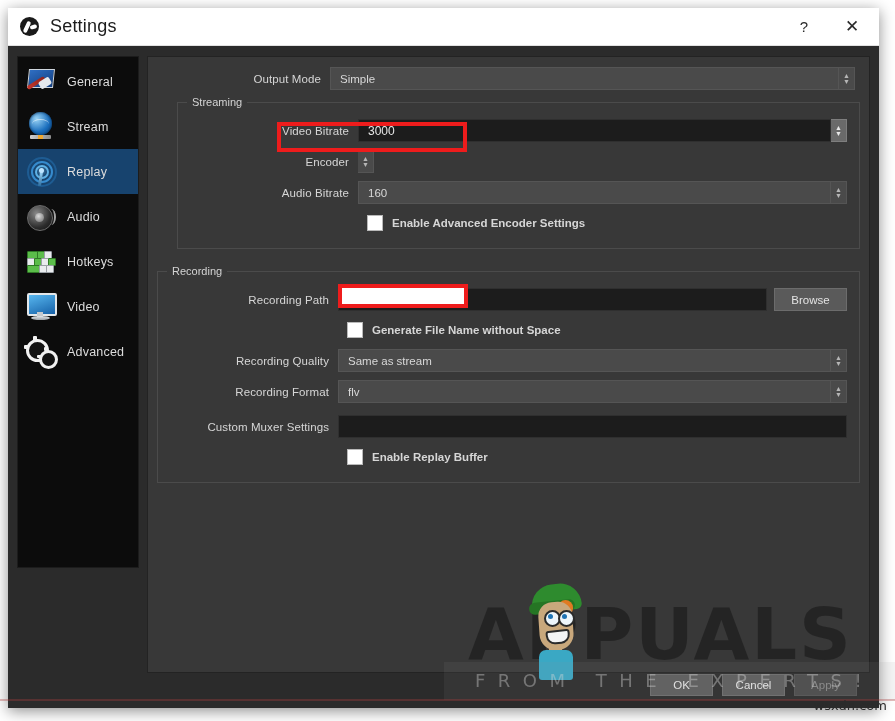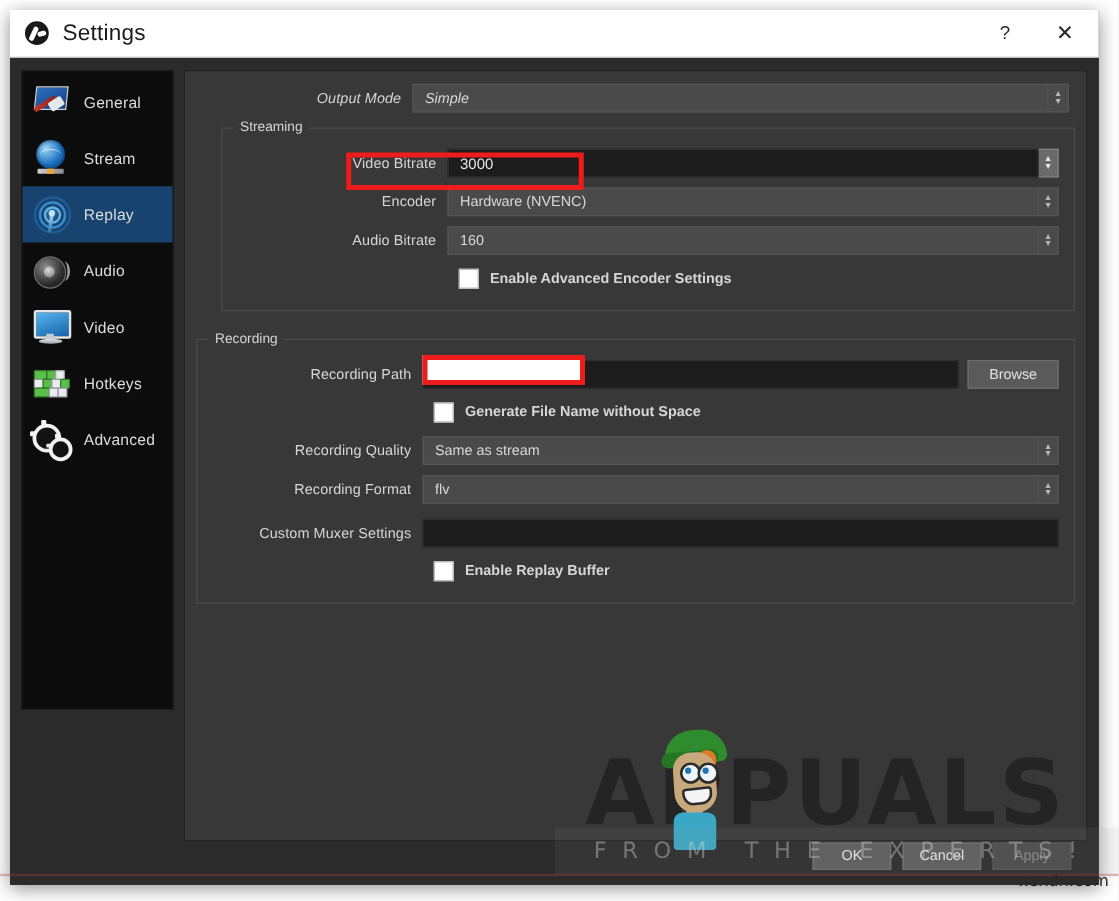--- a/index.html
+++ b/index.html
@@ -282,87 +282,86 @@
 
       <div class="side-item">
         <div class="side-icon ic-audio">
           <div class="cone"></div>
             <div class="wv"></div>
         </div>
         <div class="side-label">Audio</div>
       </div>
 
       <div class="side-item">
-        <div class="side-icon ic-video">
-          <div class="scr"></div>
-            <div class="stand"></div>
-            <div class="foot"></div>
-        </div>
-        <div class="side-label">Video</div>
-      </div>
-
-      <div class="side-item">
         <div class="side-icon">
           <div class="ic-hot">
             <i class="key-g" style="left:0;top:0;width:9px;height:6px;"></i>
             <i class="key-g" style="left:10px;top:0;width:6px;height:6px;"></i>
             <i class="key-w" style="left:17px;top:0;width:6px;height:6px;"></i>
             <i class="key-w" style="left:0;top:7px;width:6px;height:6px;"></i>
             <i class="key-g" style="left:7px;top:7px;width:6px;height:6px;"></i>
             <i class="key-w" style="left:14px;top:7px;width:6px;height:6px;"></i>
             <i class="key-g" style="left:21px;top:7px;width:6px;height:6px;"></i>
             <i class="key-g" style="left:0;top:14px;width:11px;height:6px;"></i>
             <i class="key-w" style="left:12px;top:14px;width:6px;height:6px;"></i>
             <i class="key-w" style="left:19px;top:14px;width:6px;height:6px;"></i>
           </div>
         </div>
         <div class="side-label">Hotkeys</div>
       </div>
 
       <div class="side-item">
+        <div class="side-icon ic-video">
+          <div class="scr"></div>
+            <div class="stand"></div>
+            <div class="foot"></div>
+        </div>
+        <div class="side-label">Video</div>
+      </div>
+
+      <div class="side-item">
         <div class="side-icon ic-adv">
           <div class="t" style="left:9px;top:1px;width:4px;height:5px;"></div>
           <div class="t" style="left:9px;top:19px;width:4px;height:5px;"></div>
           <div class="t" style="left:0px;top:10px;width:5px;height:4px;"></div>
           <div class="t" style="left:17px;top:10px;width:5px;height:4px;"></div>
           <div class="g1"></div>
           <div class="t" style="left:20px;top:12px;width:3px;height:4px;"></div>
           <div class="t" style="left:20px;top:27px;width:3px;height:4px;"></div>
           <div class="t" style="left:13px;top:20px;width:4px;height:3px;"></div>
           <div class="t" style="left:27px;top:20px;width:4px;height:3px;"></div>
           <div class="g2"></div>
         </div>
         <div class="side-label">Advanced</div>
       </div>
     </div>
 
     <div id="content">
 
-      <div class="outer-row" style="padding-top:10px;font-style:italic;">
+      <div class="outer-row" style="padding-top:10px;">
         <div class="row">
           <div class="lbl">Output Mode</div>
           <div class="field">Simple</div>
           <div class="spin">▲<br>▼</div>
         </div>
       </div>
 
       <div class="group" style="margin-top:12px;margin-left:29px;">
         <div class="group-title">Streaming</div>
 
         <div class="annot" id="annot-bitrate"></div>
 
         <div class="row">
           <div class="lbl">Video Bitrate</div>
           <div class="field dark">3000</div>
           <div class="spin hot">▲<br>▼</div>
         </div>
 
         <div class="row">
           <div class="lbl">Encoder</div>
-          <div class="field">Hardware (NVENC)</div>
           <div class="spin">▲<br>▼</div>
         </div>
 
         <div class="row">
           <div class="lbl">Audio Bitrate</div>
           <div class="field">160</div>
           <div class="spin">▲<br>▼</div>
         </div>
 
         <div class="cbrow" style="margin-bottom:2px;">

